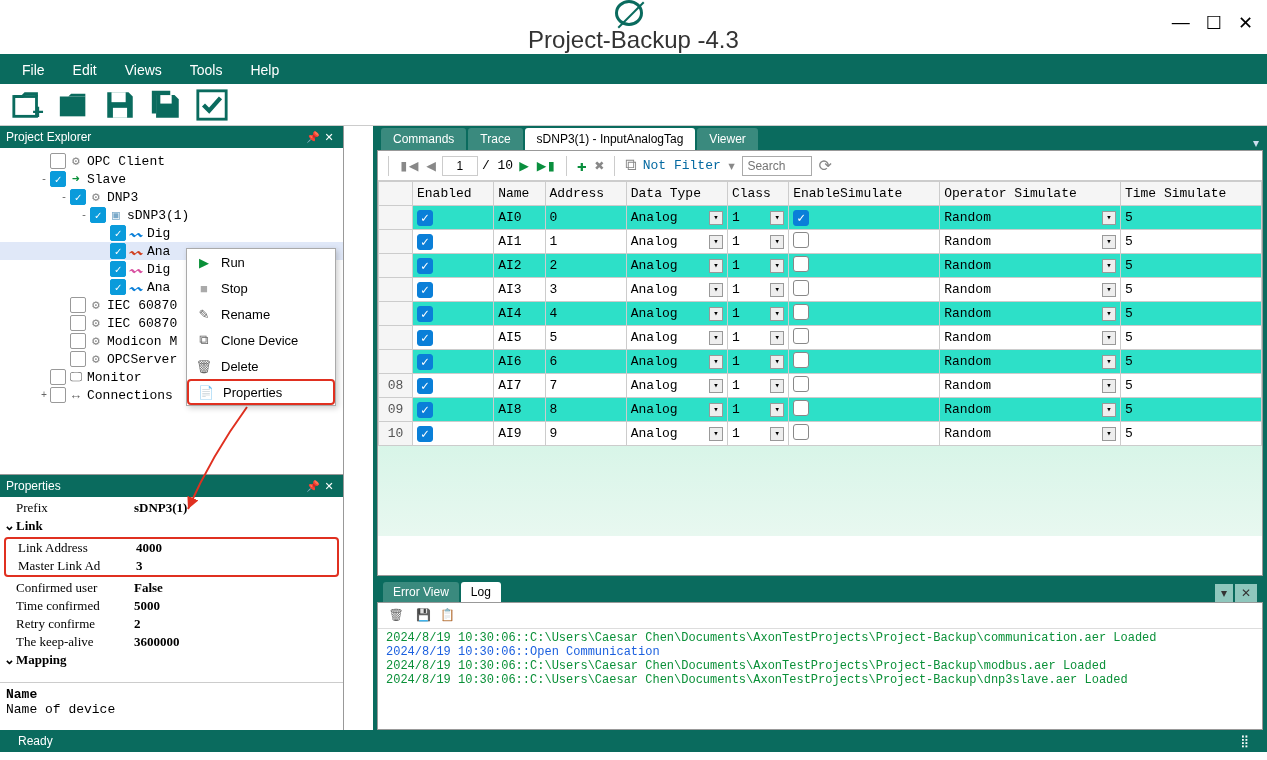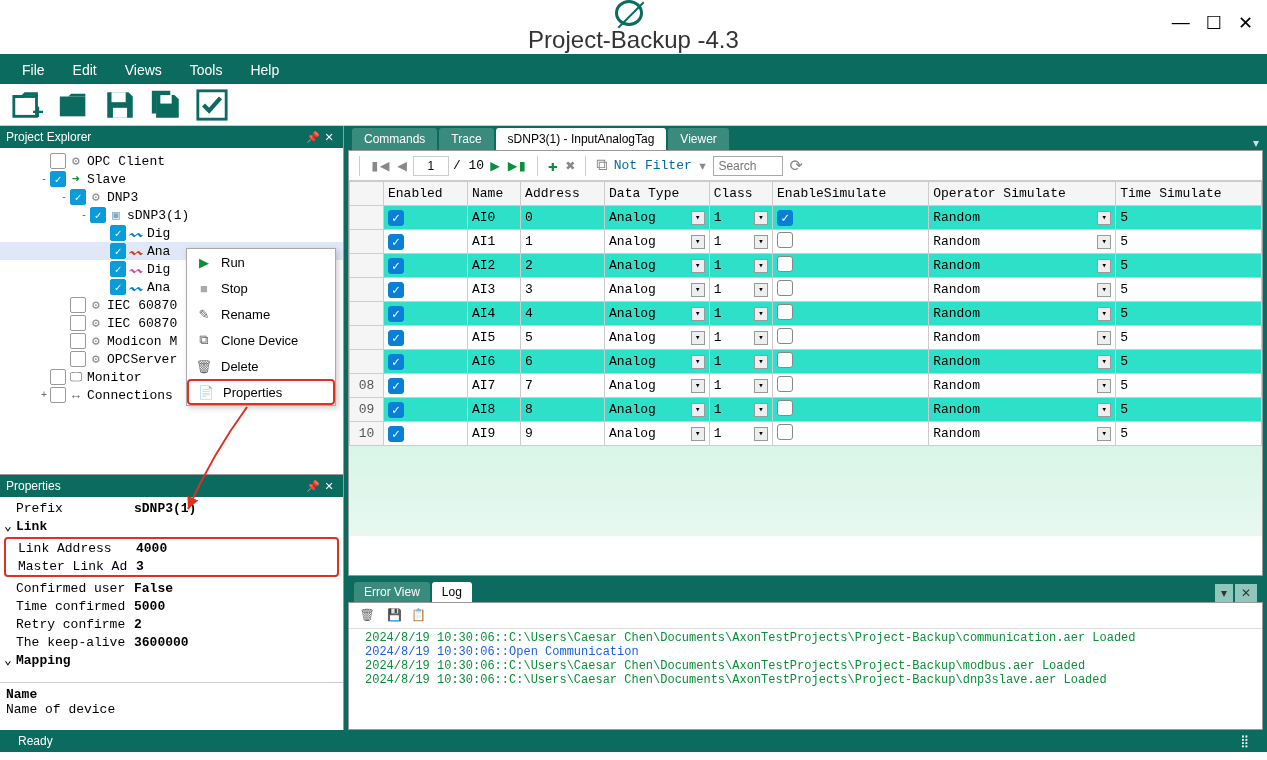--- a/index.html
+++ b/index.html
@@ -8,40 +8,40 @@
 .titlebar .logo { width: 28px; height: 28px; border: 3px solid #0a6b5e; border-radius: 50%; position: relative; margin-right: 10px; }
 .titlebar .logo::after { content: ""; position: absolute; width: 2px; height: 36px; background: #0a6b5e; transform: rotate(45deg); top: -6px; left: 12px; }
 .titlebar .title { font-size: 24px; color: #333; font-weight: 300; }
 .window-ctrls { position: absolute; right: 14px; top: 12px; font-size: 18px; display: flex; gap: 16px; }
 .window-ctrls span { cursor: pointer; }
 .menubar { height: 28px; background: #0a6b5e; display: flex; align-items: center; padding: 0 8px; color: #fff; font-size: 14px; }
 .menubar .mitem { padding: 0 14px; cursor: pointer; }
 .toolbar { height: 42px; display: flex; align-items: center; padding: 0 8px; gap: 6px; border-bottom: 1px solid #ccc; }
 .toolbar .tbtn { width: 40px; height: 36px; display: flex; align-items: center; justify-content: center; cursor: pointer; }
 .toolbar svg { width: 34px; height: 34px; }
-.main { display: flex; height: 604px; }
+.main { display: flex; height: 604px; gap: 29px; }
 .left-col { width: 344px; display: flex; flex-direction: column; border-right: 1px solid #999; }
 .panel-hdr { background: #0a6b5e; color: #fff; height: 22px; display: flex; align-items: center; padding: 0 6px; font-size: 12px; }
 .panel-hdr .flex { flex: 1; }
 .panel-hdr .pbtn { width: 16px; height: 16px; cursor: pointer; display: flex; align-items: center; justify-content: center; font-size: 11px; }
 .tree { flex: 1; overflow: auto; background: #fff; padding: 4px 0; font-family: "Courier New", monospace; font-size: 13px; position: relative; }
 .tree-row { display: flex; align-items: center; height: 18px; white-space: nowrap; }
 .tree-row .ind { display: inline-block; }
 .tree-exp { width: 12px; text-align: center; color: #666; cursor: pointer; font-size: 10px; }
 .tree-chk { width: 16px; height: 16px; border: 1px solid #999; border-radius: 2px; display: inline-flex; align-items: center; justify-content: center; margin-right: 2px; font-size: 11px; }
 .tree-chk.on { background: #0a9bdb; border-color: #0a9bdb; color: #fff; }
 .tree-ico { width: 16px; height: 16px; display: inline-flex; align-items: center; justify-content: center; margin-right: 3px; }
 .tree-row.sel { background: #e0e8f8; }
 .ctx-menu { position: absolute; left: 186px; top: 248px; width: 150px; background: #fff; border: 1px solid #aaa; box-shadow: 2px 2px 6px rgba(0,0,0,0.2); z-index: 100; }
 .ctx-menu .ctxrow { display: flex; align-items: center; height: 26px; padding: 0 8px; cursor: pointer; font-size: 13px; }
 .ctx-menu .ctxico { width: 18px; height: 18px; margin-right: 8px; display: flex; align-items: center; justify-content: center; }
 .ctx-menu .ctxrow.hl { border: 2px solid #e03020; border-radius: 4px; }
 .arrow-annot { position: absolute; left: 182px; top: 405px; z-index: 99; pointer-events: none; }
 .props { height: 256px; display: flex; flex-direction: column; border-top: 1px solid #999;}
-.props-body { flex: 1; overflow: auto; background: #fff; font-family: Liberation Mono, monospace; font-size: 13px; padding: 2px 4px; }
+.props-body { flex: 1; overflow: auto; background: #fff; font-family: Liberation Serif, serif; font-size: 13px; padding: 2px 4px; }
 .prow { display: flex; height: 18px; align-items: center; }
 .prow .plabel { width: 130px; padding-left: 12px; }
 .prow .pval { font-weight: bold; }
 .prow.cat { font-weight: bold; }
 .prow.cat .chev { width: 12px; padding-left: 0;}
 .props-desc { border-top: 1px solid #ccc; padding: 4px 6px; background: #fff; font-family: "Courier New", monospace; font-size: 13px; height: 48px; }
 .props-desc .dname { font-weight: bold; }
 .right-col { flex: 1; display: flex; flex-direction: column; background: #0a6b5e; }
 .tabstrip { height: 24px; display: flex; align-items: flex-end; padding: 0 8px; gap: 2px; background: #0a6b5e; }
 .tab { height: 22px; padding: 0 12px; background: #3a8a7e; color: #fff; display: flex; align-items: center; font-size: 12px; cursor: pointer; border-radius: 3px 3px 0 0; }
@@ -69,21 +69,21 @@
 .grid-pad { height: 90px; background: linear-gradient(#d8f5e8,#e8f8f0); }
 .bottom-panel { height: 150px; display: flex; flex-direction: column; margin: 4px 4px 0 4px; }
 .btabs { height: 22px; display: flex; align-items: flex-end; gap: 2px; background: #0a6b5e; padding: 0 6px; }
 .btabs .tab2 { height: 20px; padding: 0 10px; background: #3a8a7e; color: #fff; font-size: 12px; display: flex; align-items: center; cursor: pointer; border-radius: 3px 3px 0 0;}
 .btabs .tab2.active { background: #fff; color: #000; margin-top: 28px; }
 .btabs .flex { flex: 1; }
 .btabs .ctrl { color: #333; background: #8fc7bd; padding: 0 6px; cursor: pointer; font-size: 12px; height: 18px; display: flex; align-items: center;}
 .log-body { flex: 1; background: #fff; border: 1px solid #999; overflow: auto; font-family: "Courier New", monospace; font-size: 12px; }
 .log-tb { height: 26px; display: flex; align-items: center; padding: 0 4px; gap: 4px; border-bottom: 1px solid #ddd;}
 .log-tb .lbtn { width: 20px; height: 20px; cursor: pointer; display:flex; align-items:center; justify-content:center; color:#666;}
-.log-lines { padding: 2px 16px; }
+.log-lines { padding: 2px 8px; }
 .log-lines .lline.green { color: #0a9038; }
 .log-lines .lline.blue { color: #1a5fdf; }
 .statusbar { height: 22px; background: #0a6b5e; color: #fff; display: flex; align-items: center; padding: 0 18px; font-size: 12px; }
 .statusbar .flex { flex: 1; }
 </style>
 </head>
 <body>
 
 <div class="titlebar">
   <div class="logo"></div>

